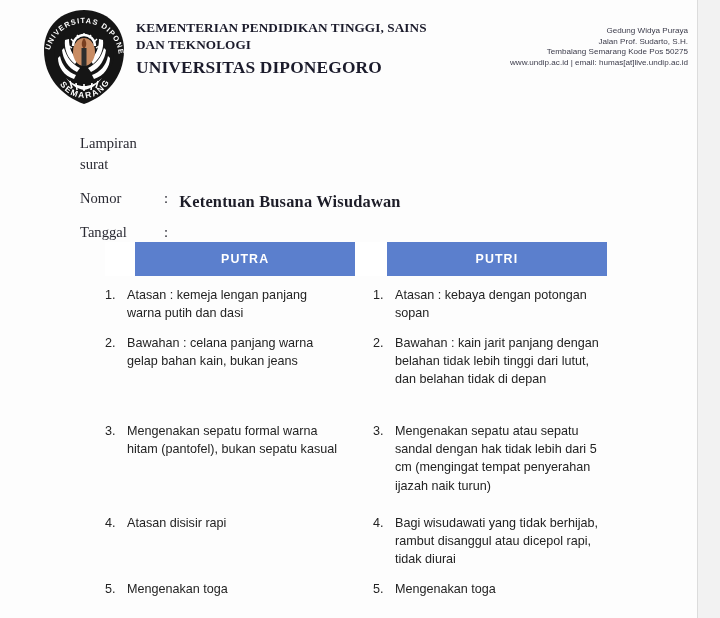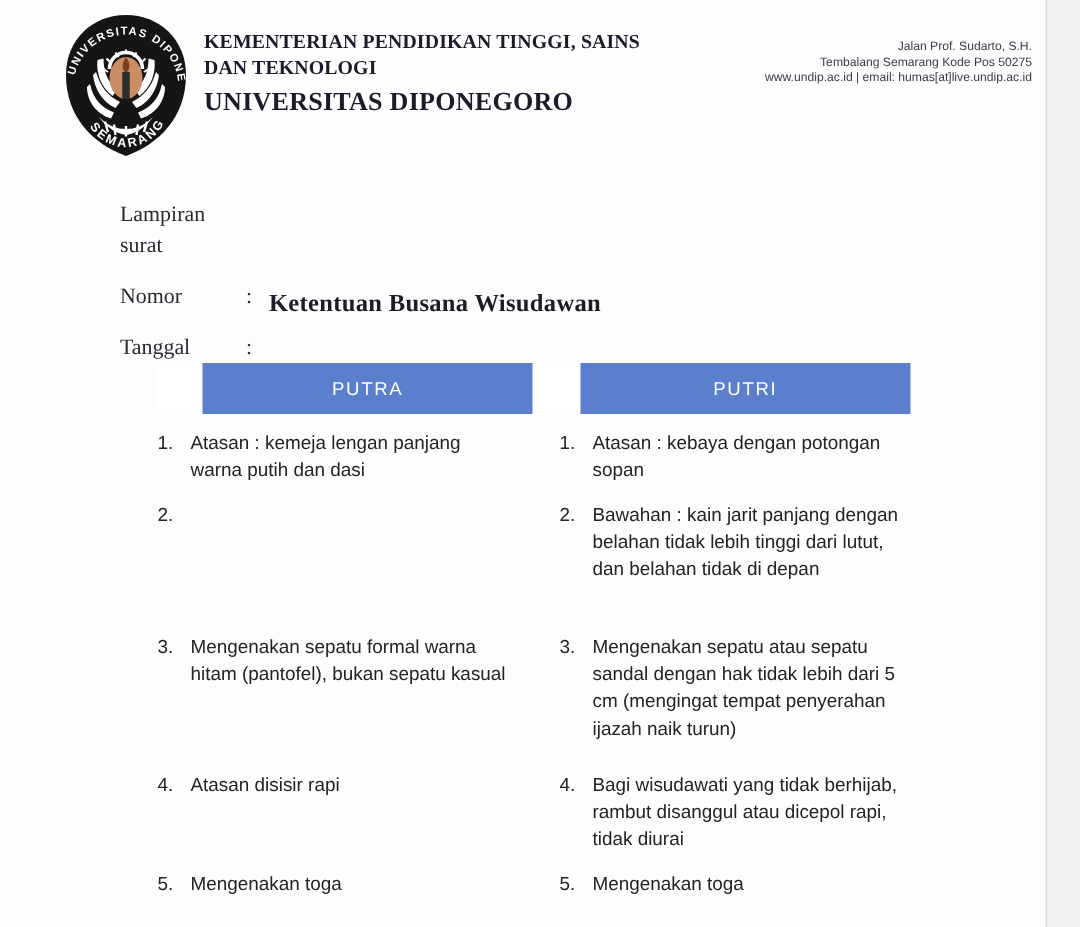--- a/index.html
+++ b/index.html
@@ -115,21 +115,21 @@
     display: flex;
     height: 34px;
     background: #ffffff;
   }
   .th {
     flex: 1 1 0;
     background: #5b7fcd;
     color: #ffffff;
     font-family: "Liberation Sans", sans-serif;
     font-size: 12.4px;
-    font-weight: normal;
+    font-weight: bold;
     letter-spacing: 1.1px;
     display: flex;
     align-items: center;
     justify-content: center;
     margin-left: 30px;
   }
   .th.left-col { margin-right: 1.5px; }
 
   .tbody {
     display: flex;
@@ -208,20 +208,21 @@
       </svg>
     </div>
 
     <div class="org-block">
       <div class="org-line">KEMENTERIAN PENDIDIKAN TINGGI, SAINS</div>
       <div class="org-line">DAN TEKNOLOGI</div>
       <div class="org-univ">UNIVERSITAS DIPONEGORO</div>
     </div>
 
     <div class="address">
+      <div>Gedung Widya Puraya</div>
       <div>Jalan Prof. Sudarto, S.H.</div>
       <div>Tembalang Semarang Kode Pos 50275</div>
       <div>www.undip.ac.id | email: humas[at]live.undip.ac.id</div>
     </div>
   </div>
 
   <div class="lampiran">
     <div class="lamp-row">
       <div class="lamp-label">Lampiran surat</div>
     </div>
@@ -248,20 +249,21 @@
 
     <div class="tbody">
 
       <div class="col left-col">
         <div class="item" style="top: 0px;">
           <span class="item-num">1.</span>
           <span class="item-text">Atasan : kemeja lengan panjang warna putih dan dasi</span>
         </div>
         <div class="item" style="top: 48px;">
           <span class="item-num">2.</span>
+          <span class="item-text">Bawahan : celana panjang warna gelap bahan kain, bukan jeans</span>
         </div>
         <div class="item" style="top: 136px;">
           <span class="item-num">3.</span>
           <span class="item-text">Mengenakan sepatu formal warna hitam (pantofel), bukan sepatu kasual</span>
         </div>
         <div class="item" style="top: 228px;">
           <span class="item-num">4.</span>
           <span class="item-text">Atasan disisir rapi</span>
         </div>
         <div class="item" style="top: 294px;">

